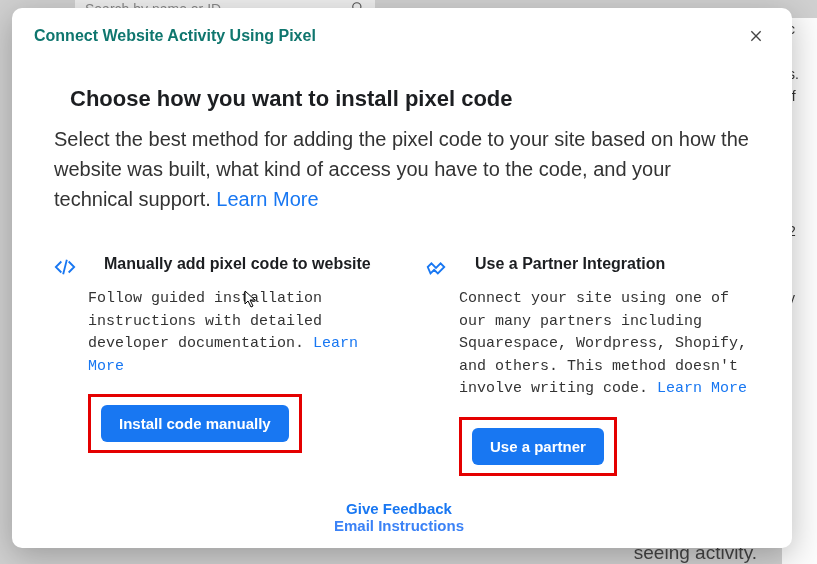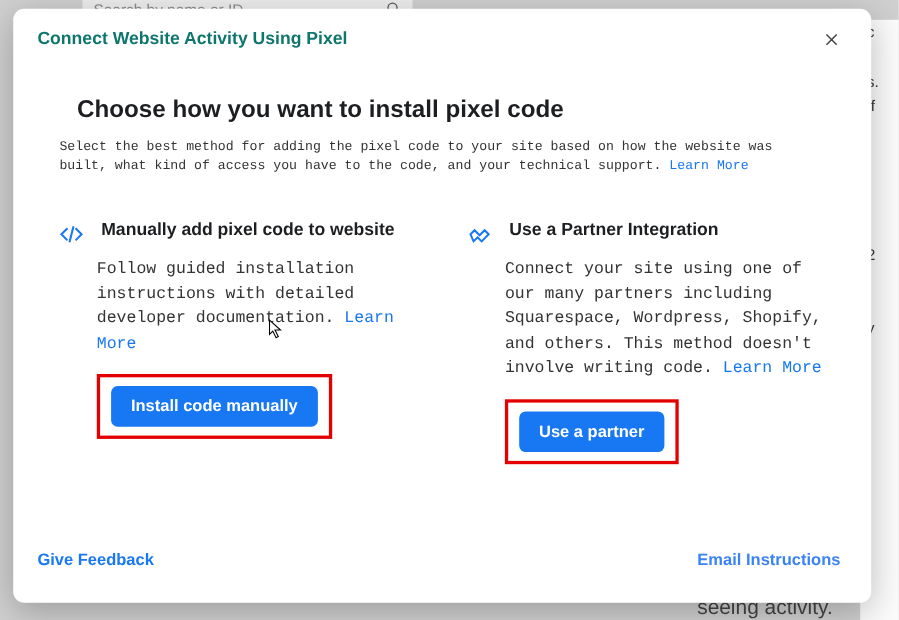--- a/index.html
+++ b/index.html
@@ -30,41 +30,42 @@
     padding: 14px 22px 6px 22px;
   }
   .modal-title { font-size: 16px; font-weight: 600; color: #0f766e; }
   .close-btn {
     width: 28px; height: 28px; display: flex; align-items: center; justify-content: center;
     cursor: pointer; border-radius: 50%;
   }
   .close-btn svg { width: 16px; height: 16px; }
   .modal-body { padding: 30px 42px 10px 42px; flex: 1; }
   .heading { font-size: 22px; font-weight: 700; color: #1c1e21; margin-bottom: 12px; margin-left: 16px; }
-  .subtext { font-size: 12px; color: #333; line-height: 1.5; font-family: Liberation Mono, monospace; }
+  .subtext { font-size: 20px; color: #333; line-height: 1.5; }
   .learn-link { color: #1877f2; text-decoration: none; cursor: pointer; }
   .options {
     display: flex; gap: 46px; margin-top: 40px;
   }
   .option { flex: 1; position: relative; }
-  .opt-head { display: flex; align-items: flex-start; gap: 16px; margin-bottom: 10px; }
+  .opt-head { display: flex; align-items: flex-start; gap: 28px; margin-bottom: 10px; }
   .opt-icon { width: 22px; height: 22px; flex-shrink: 0; margin-top: 2px; }
   .opt-title { font-size: 16px; font-weight: 700; color: #1c1e21; line-height: 1.3; }
   .opt-desc { font-size: 15px; color: #333; line-height: 1.5; margin-left: 34px; font-family: Liberation Mono, monospace; }
   .btn-wrap {
     margin-left: 34px; margin-top: 16px; display: inline-block;
     border: 3px solid #e40000; padding: 8px 10px;
   }
   .primary-btn {
     background: #1877f2; color: #fff; border: none; border-radius: 6px;
     padding: 10px 18px; font-size: 15px; font-weight: 700; cursor: pointer; text-align: right;
   }
   .modal-footer {
     display: flex; align-items: center; justify-content: space-between;
-    padding: 14px 28px 30px 22px;
+    padding: 14px 28px 18px 22px;
+    flex-direction: column;
   }
   .feedback-link { color: #1877f2; font-size: 15px; font-weight: 700; cursor: pointer; }
   .email-inst { color: #3b82f6; font-size: 15px; font-weight: 600; cursor: pointer; }
   .cursor {
     position: absolute; top: 290px; left: 244px; width: 14px; height: 18px; pointer-events: none;
   }
 </style>
 </head>
 <body>
 

